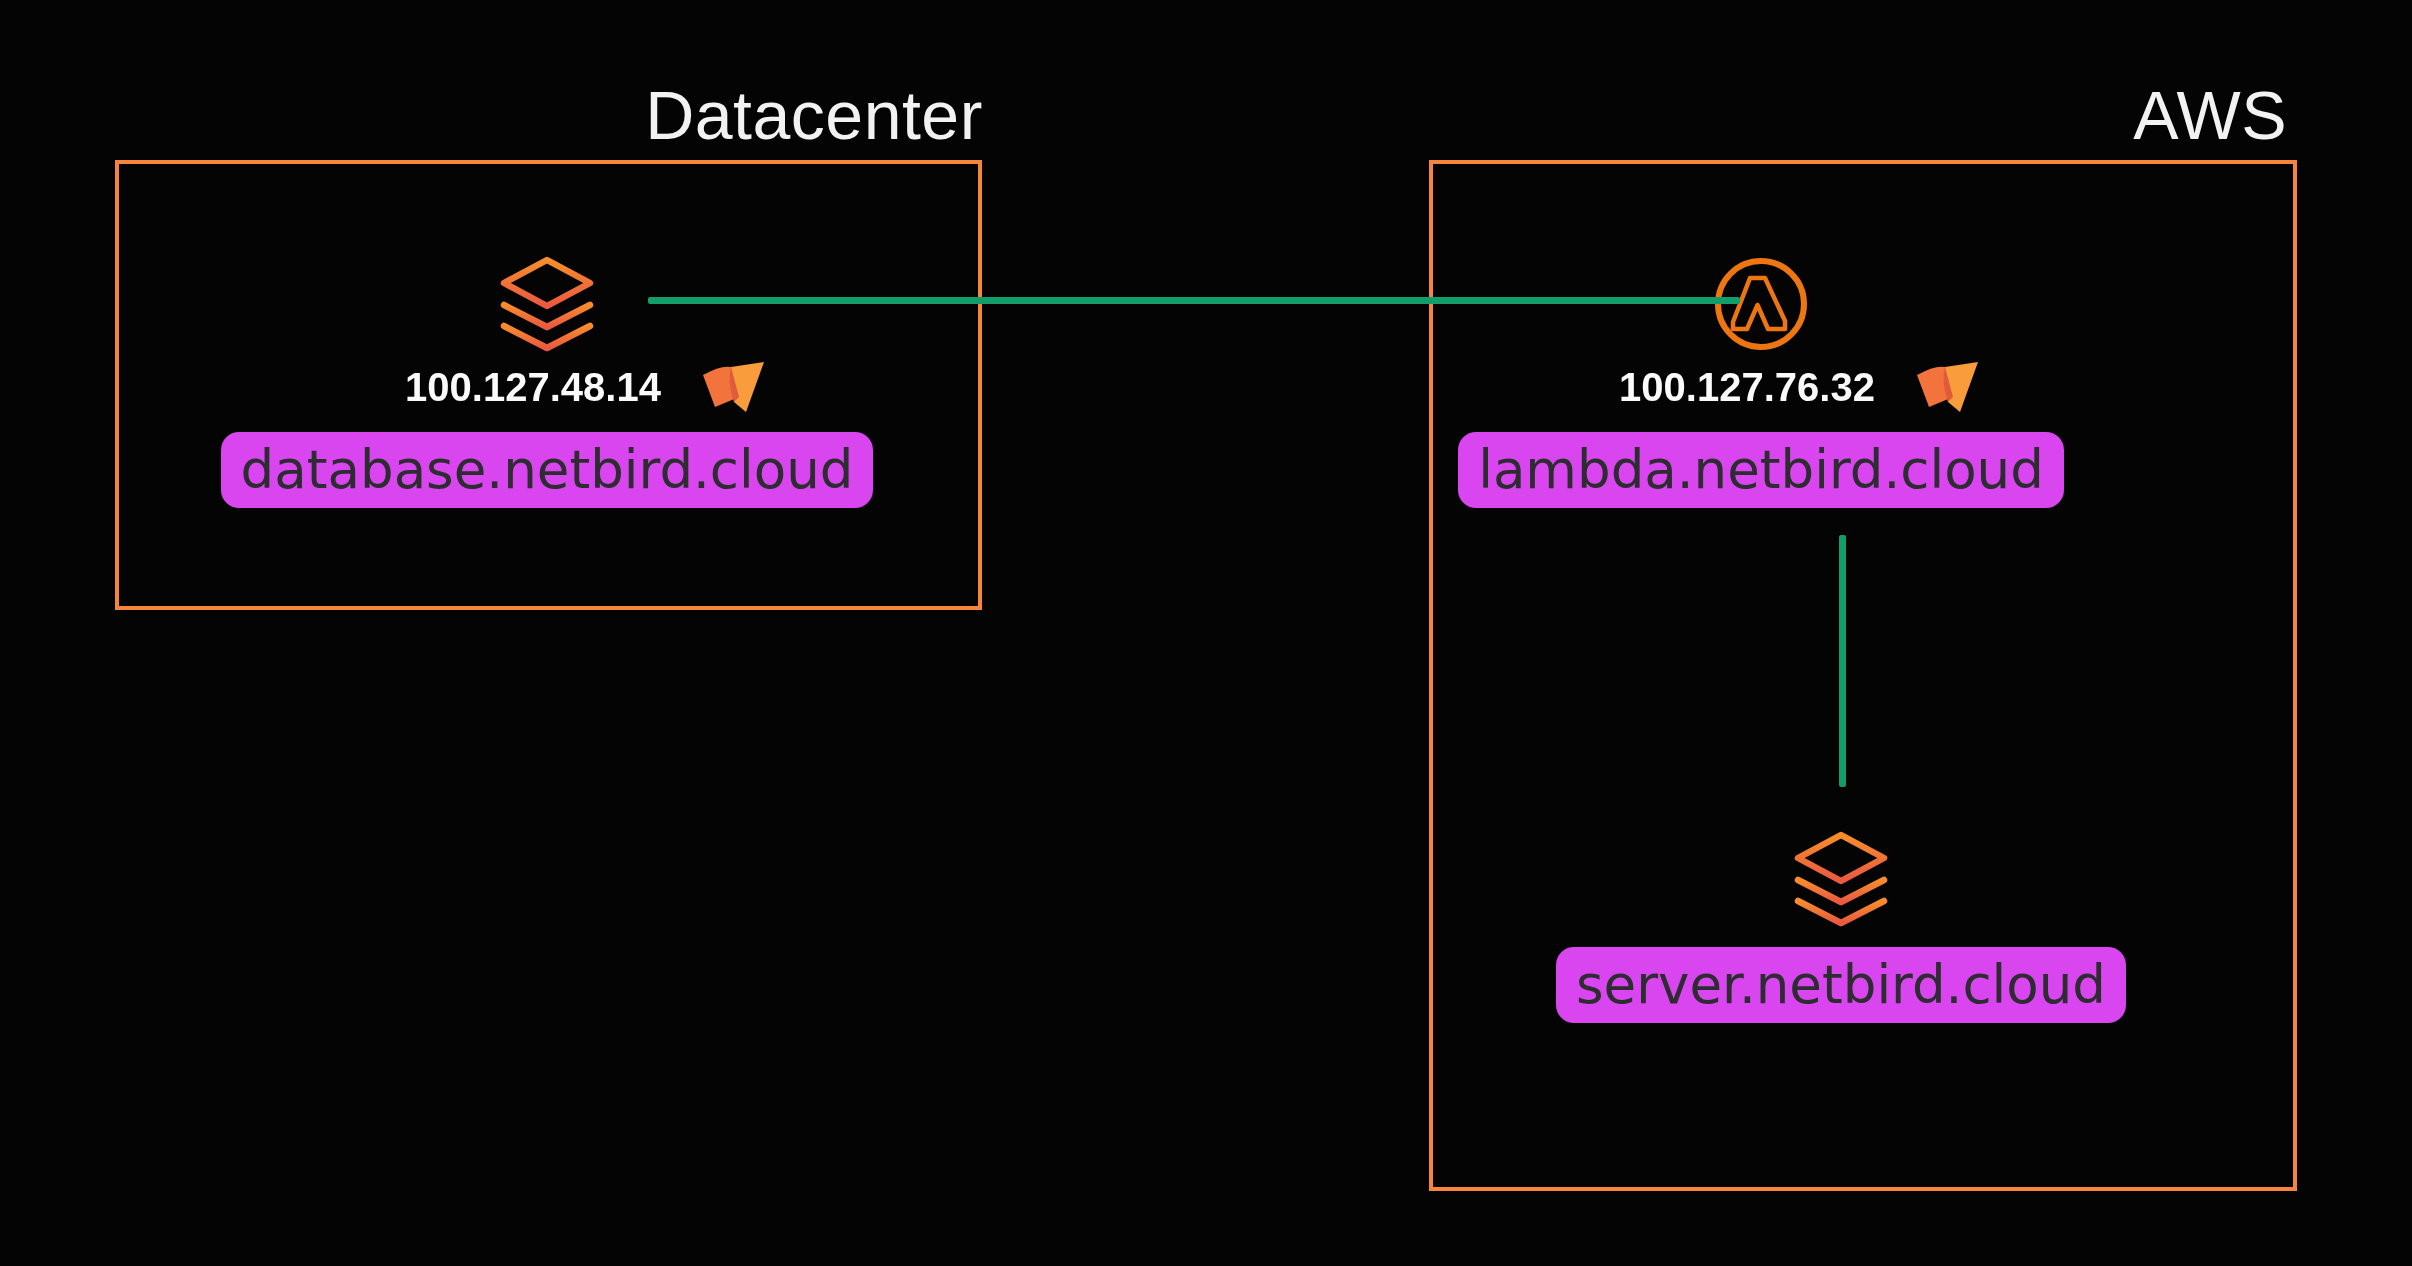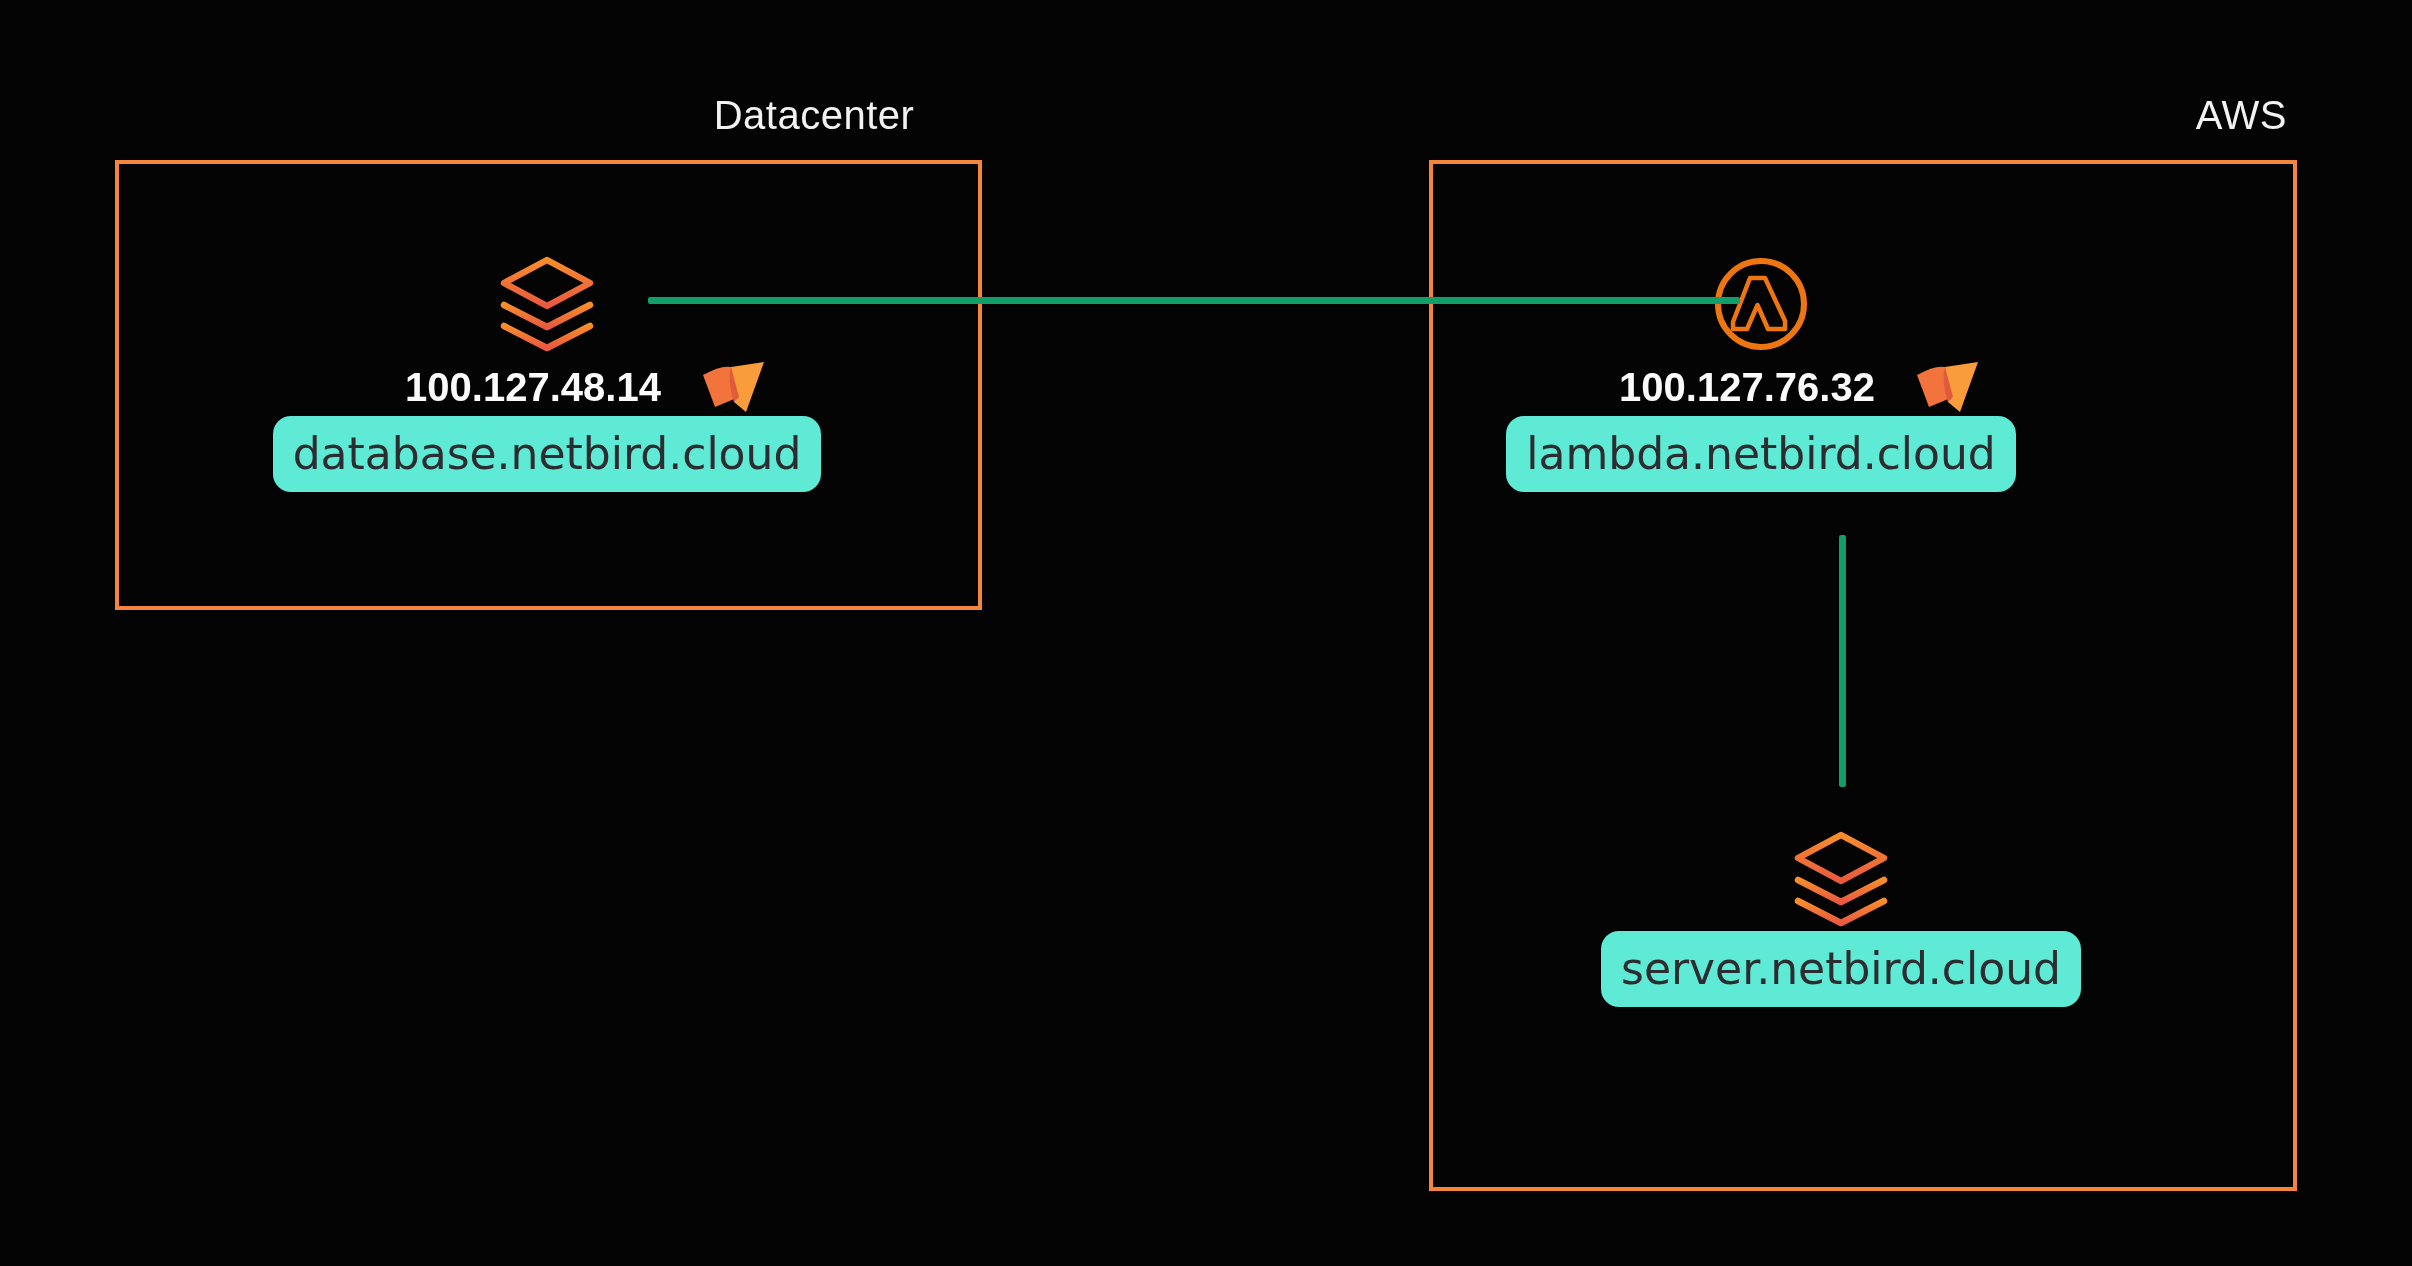--- a/index.html
+++ b/index.html
@@ -11,21 +11,21 @@
     position: relative;
     width: 2412px;
     height: 1266px;
     background: #050404;
     overflow: hidden;
     font-family: "Liberation Sans", sans-serif;
   }
   .region-title {
     position: absolute;
     top: 84px;
-    font-size: 40px;
+    font-size: 68px;
     line-height: 62px;
     color: #F2F2F2;
     letter-spacing: 0.5px;
     z-index: 2;
   }
   #title-datacenter { left: 514px; width: 600px; text-align: center; }
   #title-aws { left: 1697px; width: 590px; text-align: right; }
 
   .region-box {
     position: absolute;
@@ -73,26 +73,26 @@
     font-weight: bold;
     color: #FAFAFA;
     white-space: nowrap;
   }
   .nb-logo {
     margin-left: 12px;
     margin-right: -78px; 
     flex: 0 0 auto;
   }
   .pill {
-    margin-top: 3px;
-    background: #5eead4;
+    margin-top: 19px;
+    background: #d946ef;
     border-radius: 18px;
     padding: 14px 20px;
     font-family: "DejaVu Sans", sans-serif;
-    font-size: 44px;
+    font-size: 53px;
     line-height: 48px;
     color: #2D2D31;
     white-space: nowrap;
   }
 </style>
 </head>
 <body>
 
 <div class="stage">
 

